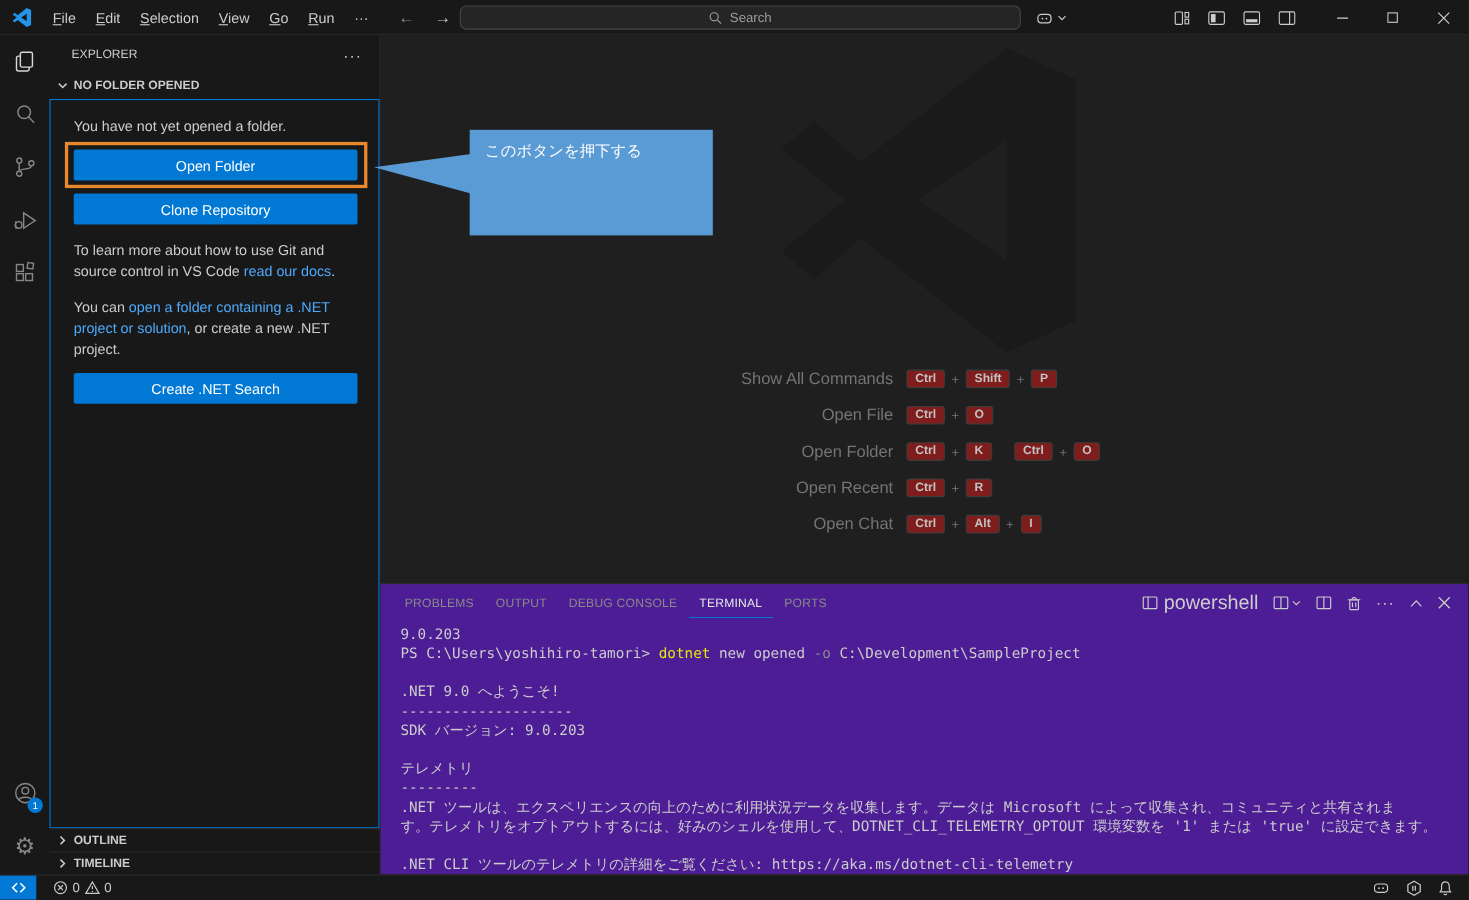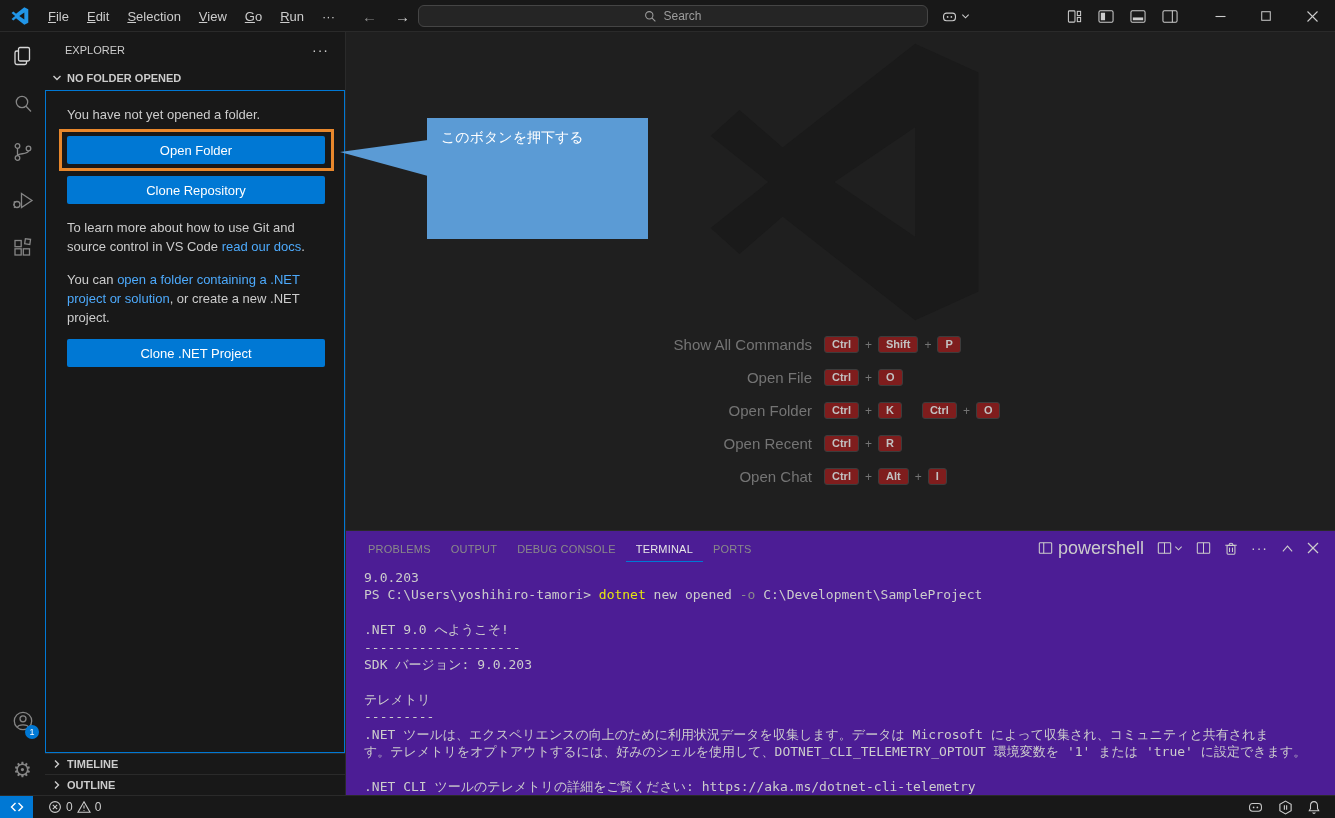--- a/index.html
+++ b/index.html
@@ -67,21 +67,21 @@
   .keybindings { position:absolute; left:0; top:303px; width:100%; }
   .kb-row { display:flex; align-items:center; justify-content:center; margin-bottom:14px; }
   .kb-label { width:185px; text-align:right; font-size:15px; color:#747474; line-height:19px; margin-right:12px; }
   .kb-keys { width:230px; display:flex; align-items:center; gap:6px; }
   .kb-chip { background:#7f1d1d; border:1px solid #3c3c3c; border-radius:3px; color:#c2c2c2;
     font-size:11px; font-weight:bold; padding:1px 7px 2px; }
   .kb-plus { color:#747474; font-size:12px; }
   .kb-gap { width:8px; }
 
   
-  .callout { position:absolute; left:427px; top:118px; width:221px; height:121px;
+  .callout { position:absolute; left:427px; top:118px; width:221px; height:96px;
     background:var(--callout_blue,#5b9bd5); z-index:50; color:#ffffff; font-size:14px;
     padding:11px 14px; }
   .callout-pointer { position:absolute; left:340px; top:136px; width:88px; height:44px; z-index:50; }
 
   
   .panel { position:absolute; top:530px; left:346px; right:0; bottom:23px; background:#4c1d95;
     border-top:1px solid #2a2a2a; }
   .panel-header { height:34px; display:flex; align-items:center; }
   .panel-tabs { display:flex; align-items:center; margin-left:12px; flex:1; }
   .panel-tab { font-size:11px; color:#8a8a8a; padding:8px 10px 7px; letter-spacing:.2px; cursor:pointer; }
@@ -266,35 +266,35 @@
       <div class="btn-row">
         <button class="vs-button">Open Folder</button>
         <div class="annotation-highlight"></div>
       </div>
       <div class="btn-row">
         <button class="vs-button">Clone Repository</button>
       </div>
       <p><span>To learn more about how to use Git and source control in VS Code </span><a>read our docs</a><span>.</span></p>
       <p><span>You can </span><a>open a folder containing a .NET project or solution</a><span>, or create a new .NET project.</span></p>
       <div class="btn-row">
-        <button class="vs-button">Clone .NET Project</button>
+        <button class="vs-button">Create .NET Search</button>
       </div>
     </div>
     <div class="sb-bottom">
       <div class="sb-section-header">
         <svg width="16" height="16" viewBox="0 0 16 16">
             <polyline points="6,4.5 9.5,8 6,11.5"></polyline>
           </svg>
-        <span>TIMELINE</span>
+        <span>OUTLINE</span>
       </div>
       <div class="sb-section-header">
         <svg width="16" height="16" viewBox="0 0 16 16">
             <polyline points="6,4.5 9.5,8 6,11.5"></polyline>
           </svg>
-        <span>OUTLINE</span>
+        <span>TIMELINE</span>
       </div>
     </div>
   </aside>
 
   <main class="editor">
     <svg class="watermark-logo" viewBox="0 0 100 100">
       <path fill="#1a1a1a" fill-rule="evenodd" d="M74 2 L96 12 V88 L74 98 L28 62 L13 75 L3 66 L23 50 L3 34 L13 25 L28 38 Z M74 31 L46 50 L74 69 Z"></path>
     </svg>
     <div class="keybindings">
       <div class="kb-row">

